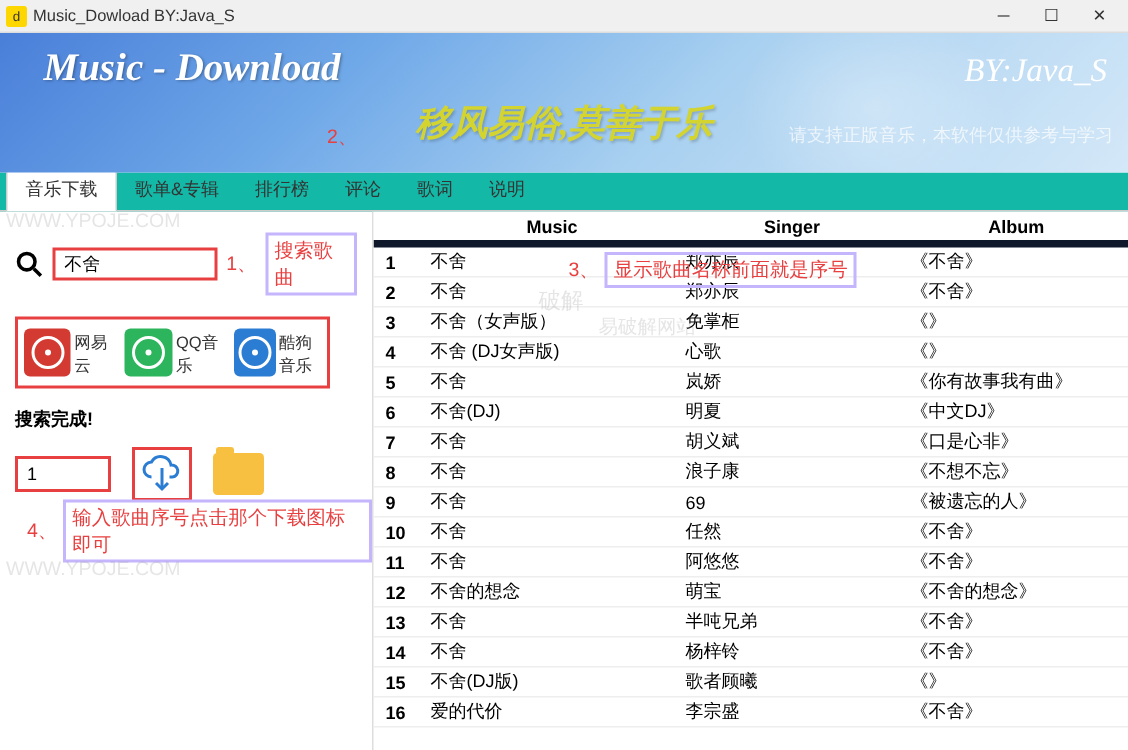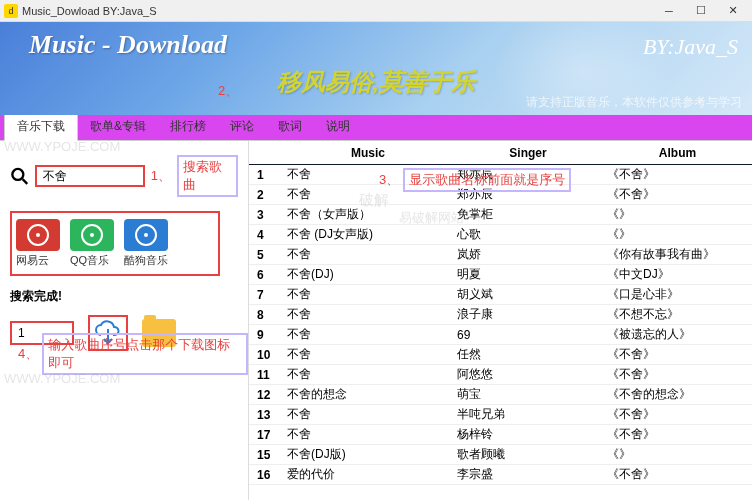--- a/index.html
+++ b/index.html
@@ -7,49 +7,49 @@
 .titlebar { height: 22px; background: #f0f0f0; display: flex; align-items: center; padding: 0 4px; font-size: 11px; color: #333; border-bottom: 1px solid #ddd; }
 .titlebar-icon { width: 14px; height: 14px; background: #ffd700; border-radius: 2px; margin-right: 4px; display: flex; align-items: center; justify-content: center; font-size: 9px; color: #333; }
 .titlebar-title { flex: 1; }
 .winbtns { display: flex; gap: 2px; }
 .winbtn { width: 30px; height: 20px; display: flex; align-items: center; justify-content: center; font-size: 11px; color: #333; cursor: pointer; }
 .banner { height: 93px; background: linear-gradient(135deg, #4a7fd9 0%, #6fa8e8 30%, #a8d0f0 60%, #d4e8f8 100%); position: relative; padding: 8px 29px; overflow: hidden; }
 .banner::before { content: ""; position: absolute; right: 80px; top: -20px; width: 180px; height: 140px; background: radial-gradient(ellipse, rgba(255,255,255,0.3) 0%, transparent 70%); }
 .app-title { font-family: "Brush Script MT", cursive; font-style: italic; font-size: 26px; color: #fff; font-weight: bold; text-shadow: 1px 1px 2px rgba(0,0,0,0.3); }
 .by-author { position: absolute; right: 14px; top: 12px; font-family: "Brush Script MT", cursive; font-style: italic; font-size: 22px; color: #fff; }
 .slogan { text-align: center; font-size: 24px; font-weight: bold; color: #d4d430; margin-top: 6px; font-style: italic; text-shadow: 1px 1px 2px rgba(0,0,0,0.2); font-family: Liberation Serif, serif; }
-.disclaimer { position: absolute; right: 10px; bottom: 4px; font-size: 12px; color: rgba(255,255,255,0.7); }
-.tabs { height: 26px; background: #d946ef; border-bottom: 1px solid #ccc; display: flex; align-items: flex-end; padding-left: 4px; font-size: 12px; }
+.disclaimer { position: absolute; right: 10px; bottom: 16px; font-size: 12px; color: rgba(255,255,255,0.7); }
+.tabs { height: 26px; background: #14b8a6; border-bottom: 1px solid #ccc; display: flex; align-items: flex-end; padding-left: 4px; font-size: 12px; }
 .tab { padding: 5px 12px; cursor: pointer; color: #333; }
 .tab.active { background: #fff; border: 1px solid #ccc; border-bottom: 1px solid #fff; margin-bottom: -1px; border-radius: 3px 3px 0 0; }
 .content { display: flex; height: 359px; }
 .left-panel { width: 248px; padding: 14px 10px; position: relative; }
 .search-row { display: flex; align-items: center; gap: 6px; margin-bottom: 14px; position: relative; }
 .search-icon { width: 20px; height: 20px; }
 .search-input { width: 110px; height: 22px; border: 1px solid #999; padding: 0 6px; font-size: 12px; border: 2px solid #e84040; }
 .hint { color: #e84040; font-size: 13px; }
 .hint-box { border: 2px solid #c4b5fd; padding: 1px 4px; }
 .sources { display: flex; gap: 10px; margin-bottom: 12px; border: 2px solid #e84040; padding: 6px 4px; width: 210px; }
-.source { display: flex; flex-direction: column; align-items: flex-start; gap: 2px; cursor: pointer; }
+.source { display: flex; flex-direction: row; align-items: flex-end; gap: 2px; cursor: pointer; }
 .source-icon { width: 44px; height: 32px; border-radius: 4px; display: flex; align-items: center; justify-content: center; }
 .src-netease { background: #d33a31; }
 .src-qq { background: #2db55d; }
 .src-kugou { background: #2b7cd3; }
 .vinyl { width: 22px; height: 22px; border: 2px solid #fff; border-radius: 50%; position: relative; }
 .vinyl::after { content: ""; position: absolute; top: 7px; left: 7px; width: 4px; height: 4px; background: #fff; border-radius: 50%; }
 .source-label { font-size: 11px; color: #333; }
 .status-text { font-size: 12px; font-weight: bold; margin-bottom: 10px; }
 .dl-row { display: flex; align-items: center; gap: 14px; }
 .dl-input { width: 64px; height: 24px; border: 2px solid #e84040; padding: 0 6px; font-size: 12px; }
 .dl-btn { width: 40px; height: 36px; border: 2px solid #e84040; display: flex; align-items: center; justify-content: center; cursor: pointer; }
 .folder-btn { width: 34px; height: 28px; background: #f8c040; border-radius: 3px; cursor: pointer; position: relative; }
 .folder-btn::before { content: ""; position: absolute; top: -4px; left: 2px; width: 12px; height: 6px; background: #f8c040; border-radius: 2px 2px 0 0; }
 .hint4 { position: absolute; left: 18px; top: 192px; color: #e84040; font-size: 13px; display: flex; align-items: center; gap: 4px; }
 .right-panel { flex: 1; border-left: 1px solid #ddd; overflow: hidden; position: relative; }
-.table-header { display: flex; height: 24px; background: #fff; border-bottom: 1px solid #0f172a; font-size: 12px; font-weight: bold; align-items: center; }
+.table-header { display: flex; height: 24px; background: #fff; border-bottom: 5px solid #0f172a; font-size: 12px; font-weight: bold; align-items: center; }
 .col-num { width: 34px; text-align: center; }
 .col-music { width: 170px; text-align: center; }
 .col-singer { width: 150px; text-align: center; }
 .col-album { flex: 1; text-align: center; }
 .table-body { height: 333px; overflow-y: auto; }
 .row { display: flex; height: 20px; font-size: 12px; align-items: center; border-bottom: 1px solid #eee; }
 .row .col-num { text-align: left; padding-left: 8px; font-weight: bold; }
 .row .col-music, .row .col-singer, .row .col-album { text-align: left; padding-left: 4px; white-space: nowrap; overflow: hidden; }
 .hint3 { position: absolute; left: 130px; top: 27px; color: #e84040; font-size: 13px; z-index: 5; display: flex; align-items: center; gap: 4px; }
 .hint2 { position: absolute; left: 218px; top: 82px; color: #e84040; font-size: 13px; z-index: 5; }
@@ -221,21 +221,21 @@
           <div class="col-singer">萌宝</div>
           <div class="col-album">《不舍的想念》</div>
         </div>
         <div class="row">
           <div class="col-num">13</div>
           <div class="col-music">不舍</div>
           <div class="col-singer">半吨兄弟</div>
           <div class="col-album">《不舍》</div>
         </div>
         <div class="row">
-          <div class="col-num">17</div>
+          <div class="col-num">14</div>
           <div class="col-music">不舍</div>
           <div class="col-singer">杨梓铃</div>
           <div class="col-album">《不舍》</div>
         </div>
         <div class="row">
           <div class="col-num">15</div>
           <div class="col-music">不舍(DJ版)</div>
           <div class="col-singer">歌者顾曦</div>
           <div class="col-album">《》</div>
         </div>

